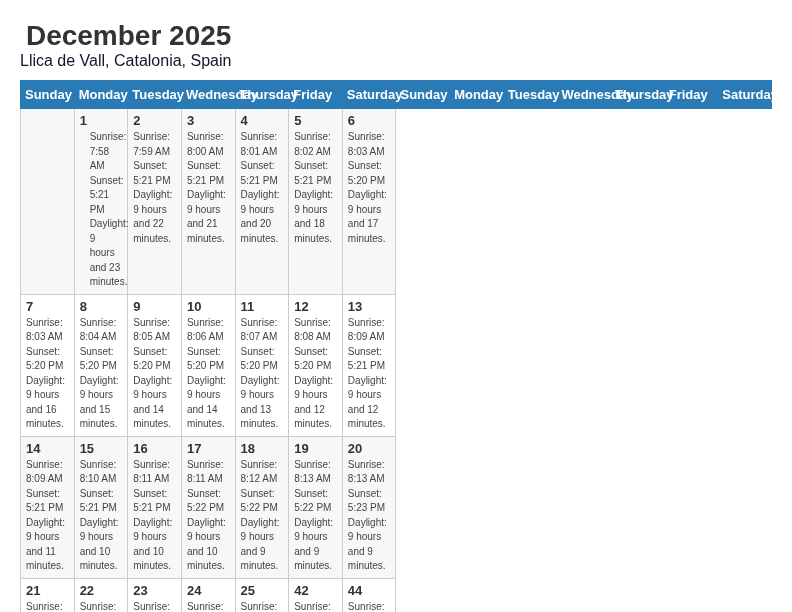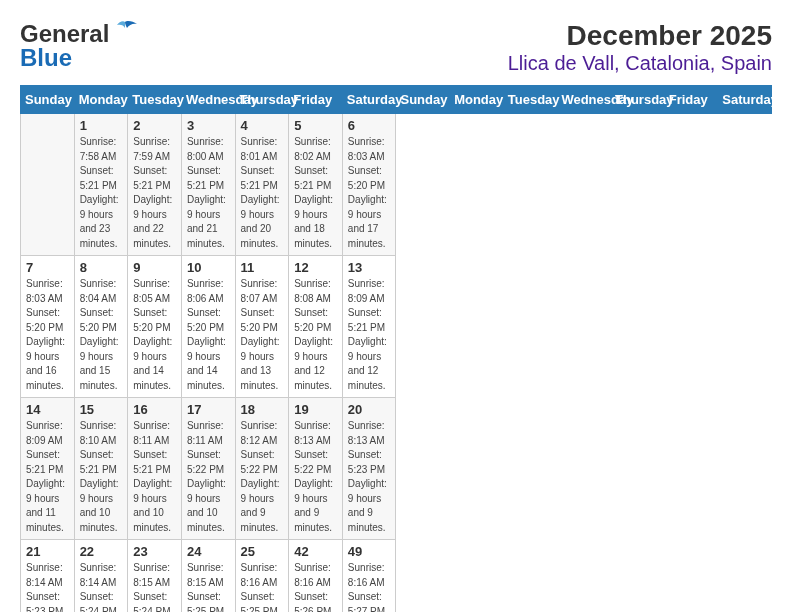--- a/index.html
+++ b/index.html
@@ -23,22 +23,22 @@
     }
     .title-block {
       text-align: right;
     }
     .month-title {
       font-size: 28px;
       font-weight: bold;
       color: #333;
     }
     .location {
-      font-size: 20px;
-      color: #4c1d95;
+      font-size: 16px;
+      color: #0f172a;
     }
     table {
       width: 100%;
       border-collapse: collapse;
       table-layout: fixed;
     }
     th {
       background-color: #2a7ab5;
       color: #fff;
       font-size: 13px;
@@ -71,30 +71,20 @@
       background: #f9f9f9;
     }
     tr:nth-child(even) td { background: #fff; }
     tr:nth-child(odd) td { background: #f7f7f7; }
     th:first-child { border-radius: 0; }
   </style>
 </head>
 <body>
 
 <div class="header">
-  <div class="logo">
-    <div style="display:flex;align-items:center;">
-      <span style="font-size:24px;font-weight:bold;color:#333;">General</span>
-      <svg width="28" height="22" viewBox="0 0 28 22" style="margin-left:2px;margin-top:-6px;">
-        <path d="M14 2 C16 0, 22 1, 26 4 C22 3, 18 5, 16 8 C15 6, 14 4, 14 2Z" fill="#1a6bb5"></path>
-        <path d="M14 2 C12 0, 8 2, 6 5 C9 4, 13 5, 14 8 C14 6, 14 4, 14 2Z" fill="#5aabdc"></path>
-      </svg>
-    </div>
-    <span style="font-size:24px;font-weight:bold;color:#1a6bb5;margin-top:-4px;">Blue</span>
-  </div>
   <div class="title-block">
     <div class="month-title">December 2025</div>
     <div class="location">Llica de Vall, Catalonia, Spain</div>
   </div>
 </div>
 
 <table>
   <thead>
     <tr>
     <th>Sunday</th>
@@ -111,21 +101,21 @@
         <th>Thursday</th>
         <th>Friday</th>
         <th>Saturday</th>
       </tr>
   </thead>
   <tbody id="calendar-body">
   <tr>
         <td class="empty-cell"></td>
         <td>
           <span class="day-num">1</span>
-          <div class="day-info" style="white-space: pre-line;">Sunrise: 7:58 AM
+          <div class="day-info" style="white-space: pre-line; margin-left: 10px;">Sunrise: 7:58 AM
 Sunset: 5:21 PM
 Daylight: 9 hours
 and 23 minutes.</div>
         </td>
         <td>
           <span class="day-num">2</span>
           <div class="day-info" style="white-space: pre-line;">Sunrise: 7:59 AM
 Sunset: 5:21 PM
 Daylight: 9 hours
 and 22 minutes.</div>
@@ -298,21 +288,21 @@
 and 9 minutes.</div>
         </td>
         <td>
           <span class="day-num">42</span>
           <div class="day-info" style="white-space: pre-line;">Sunrise: 8:16 AM
 Sunset: 5:26 PM
 Daylight: 9 hours
 and 10 minutes.</div>
         </td>
         <td>
-          <span class="day-num">49</span>
+          <span class="day-num">44</span>
           <div class="day-info" style="white-space: pre-line;">Sunrise: 8:16 AM
 Sunset: 5:27 PM
 Daylight: 9 hours
 and 10 minutes.</div>
         </td>
       </tr>
     </tbody>
 </table>
 
 </body></html>

